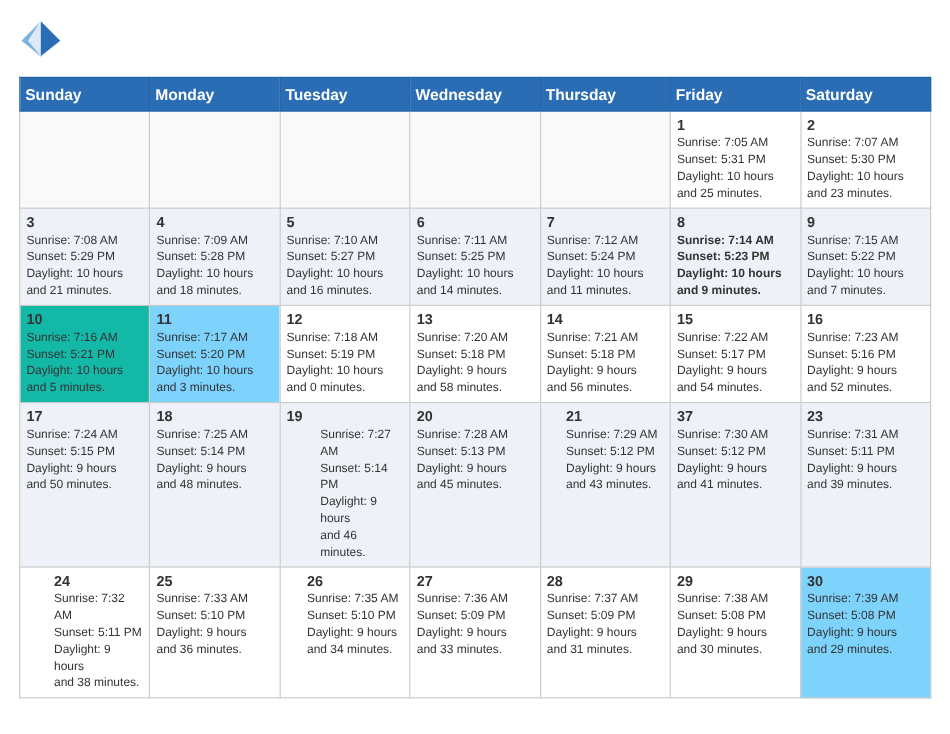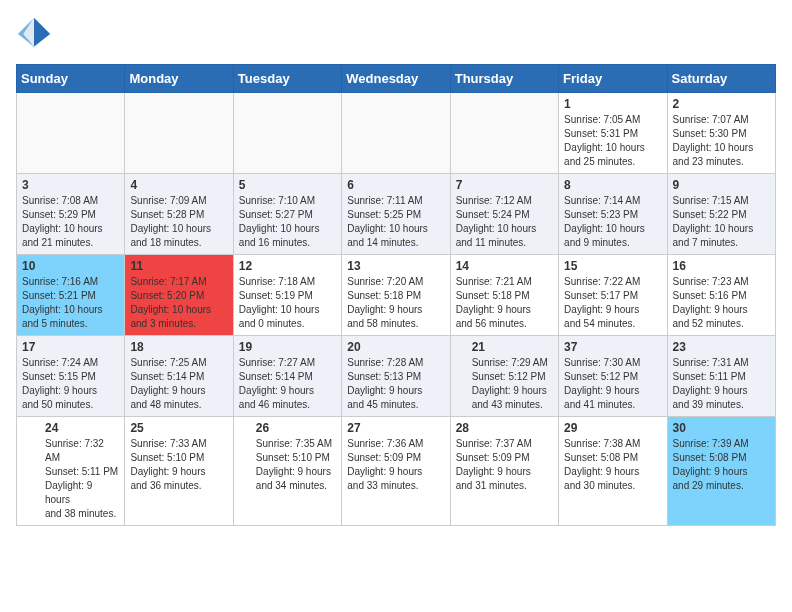--- a/index.html
+++ b/index.html
@@ -181,42 +181,42 @@
           </td>
           <td style="background: rgb(238, 242, 248);">
             <span class="day-num">7</span>
             <div class="day-info" style="white-space: pre-line;">Sunrise: 7:12 AM
 Sunset: 5:24 PM
 Daylight: 10 hours
 and 11 minutes.</div>
           </td>
           <td style="background: rgb(238, 242, 248);">
             <span class="day-num">8</span>
-            <div class="day-info" style="white-space: pre-line;">Sunrise: 7:14 AM
+            <div class="day-info" style="white-space: pre-line; font-weight: bold;">Sunrise: 7:14 AM
 Sunset: 5:23 PM
 Daylight: 10 hours
 and 9 minutes.</div>
           </td>
           <td style="background: rgb(238, 242, 248);">
             <span class="day-num">9</span>
             <div class="day-info" style="white-space: pre-line;">Sunrise: 7:15 AM
 Sunset: 5:22 PM
 Daylight: 10 hours
 and 7 minutes.</div>
           </td>
         </tr>
         <tr>
-          <td style="background: #7dd3fc; margin-top: 20px;">
+          <td style="background: #14b8a6; margin-top: 20px;">
             <span class="day-num">10</span>
             <div class="day-info" style="white-space: pre-line;">Sunrise: 7:16 AM
 Sunset: 5:21 PM
 Daylight: 10 hours
 and 5 minutes.</div>
           </td>
-          <td style="background: #ef4444; margin-left: 17px;">
+          <td style="background: #7dd3fc; margin-left: 17px;">
             <span class="day-num">11</span>
             <div class="day-info" style="white-space: pre-line;">Sunrise: 7:17 AM
 Sunset: 5:20 PM
 Daylight: 10 hours
 and 3 minutes.</div>
           </td>
           <td style="background: rgb(255, 255, 255);">
             <span class="day-num">12</span>
             <div class="day-info" style="white-space: pre-line;">Sunrise: 7:18 AM
 Sunset: 5:19 PM
@@ -262,21 +262,21 @@
           </td>
           <td style="background: rgb(238, 242, 248);">
             <span class="day-num">18</span>
             <div class="day-info" style="white-space: pre-line;">Sunrise: 7:25 AM
 Sunset: 5:14 PM
 Daylight: 9 hours
 and 48 minutes.</div>
           </td>
           <td style="background: rgb(238, 242, 248);">
             <span class="day-num">19</span>
-            <div class="day-info" style="white-space: pre-line;">Sunrise: 7:27 AM
+            <div class="day-info" style="white-space: pre-line; margin-left: 28px;">Sunrise: 7:27 AM
 Sunset: 5:14 PM
 Daylight: 9 hours
 and 46 minutes.</div>
           </td>
           <td style="background: rgb(238, 242, 248);">
             <span class="day-num">20</span>
             <div class="day-info" style="white-space: pre-line;">Sunrise: 7:28 AM
 Sunset: 5:13 PM
 Daylight: 9 hours
 and 45 minutes.</div>

